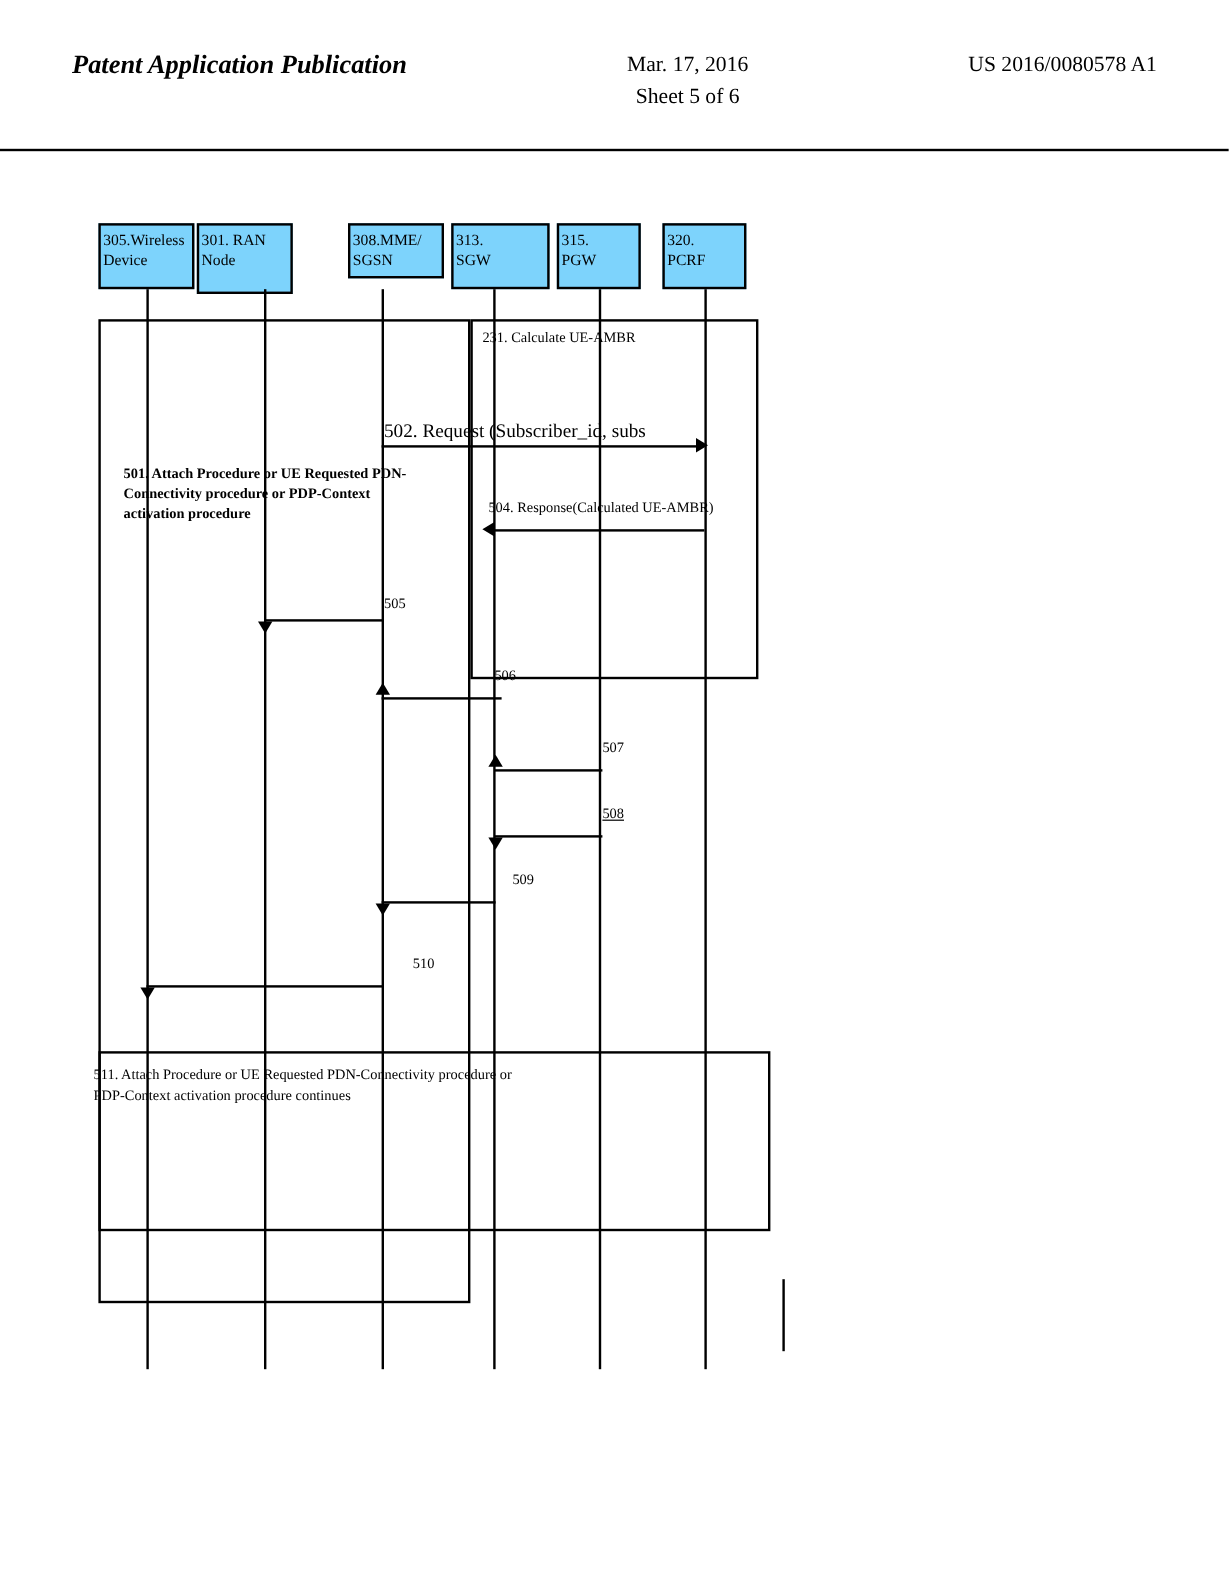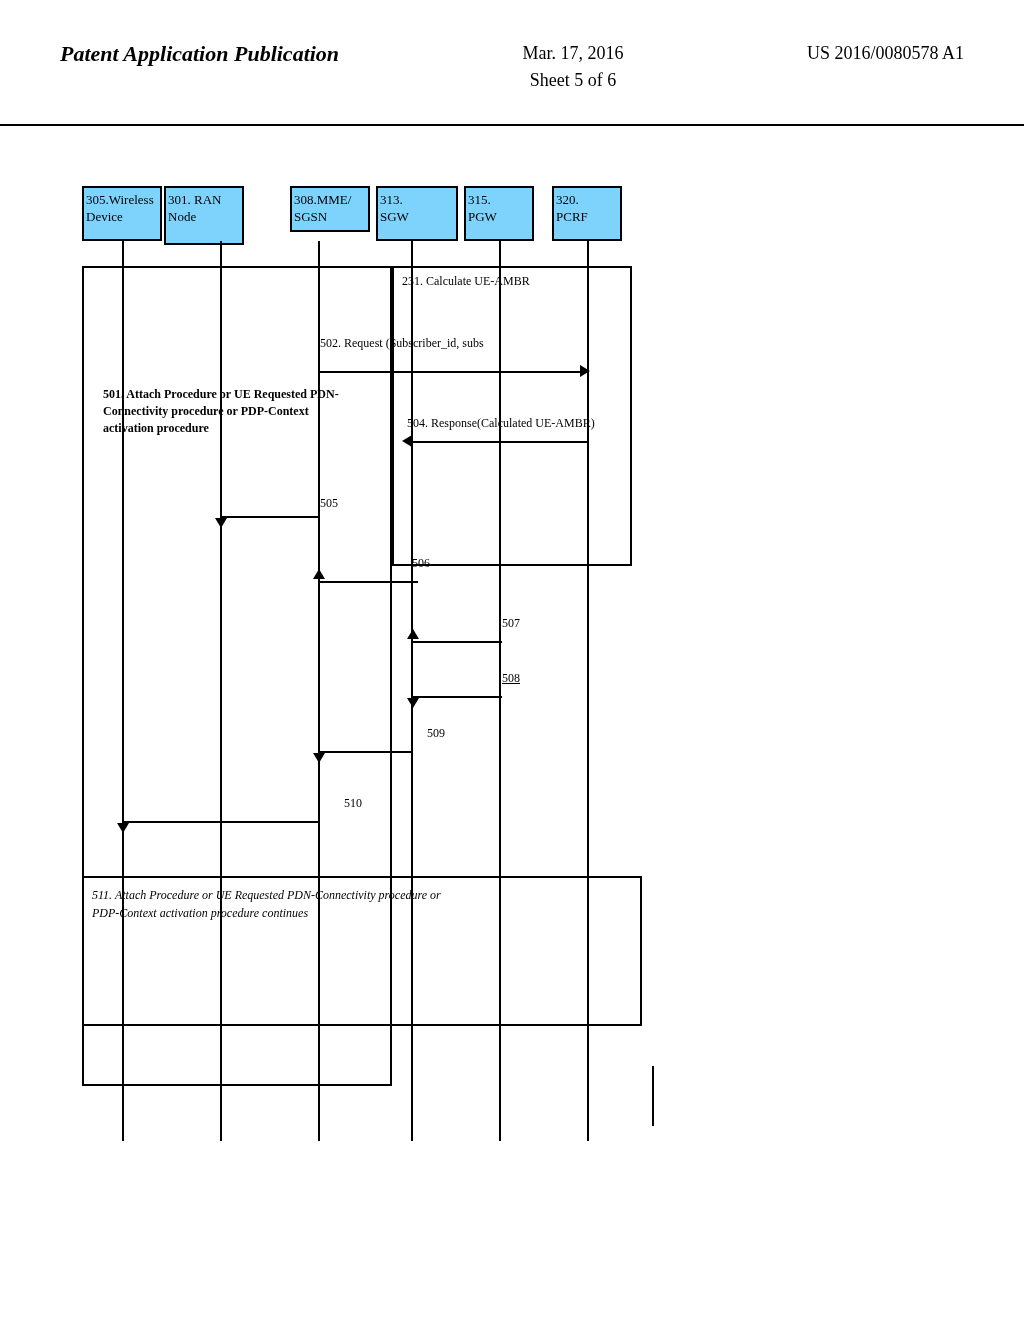--- a/index.html
+++ b/index.html
@@ -172,21 +172,21 @@
     501. Attach Procedure or UE Requested PDN-Connectivity procedure or PDP-Context<br>activation procedure
   </div>
 
   <div class="bracket-box" style="left:320px; top:80px; width:240px; height:300px; border:2px solid #000;">
   </div>
 
   <div style="position:absolute; left:325px; top:88px; font-size:12px; padding-left:5px; width:230px;">
     231. Calculate UE-AMBR
   </div>
 
-  <div style="position:absolute; left:248px; top:150px; font-size:12px; white-space:nowrap;">
+  <div style="position:absolute; left:248px; top:165px; font-size:16px; white-space:nowrap;">
     502. Request (Subscriber_id, subs
   </div>
 
   <div class="arrow-line" style="left:246px; top:185px; width:268px;"></div>
   <div class="arrowhead-right" style="left:508px; top:179px;"></div>
 
   <div style="position:absolute; left:335px; top:230px; font-size:12px; white-space:nowrap;">
     504. Response(Calculated UE-AMBR)
   </div>
   <div class="arrow-line" style="left:340px; top:255px; width:175px;"></div>
@@ -224,20 +224,20 @@
 
   <div style="position:absolute; left:248px; top:610px; font-size:12px;padding-left:24px;">
     510
   </div>
   <div class="arrow-line" style="left:50px; top:635px; width:198px;"></div>
   <div class="arrowhead-down" style="left:45px; top:637px;"></div>
 
   <div class="bracket-box" style="left:10px; top:690px; width:560px; height:150px; border:2px solid #000;">
   </div>
 
-  <div style="position:absolute; left:15px; top:700px; font-size:12px; line-height:1.5; padding-left:5px; width:540px;font-style:italic;">
+  <div style="position:absolute; left:1px; top:700px; font-size:12px; line-height:1.5; padding-left:5px; width:540px;">
     511. Attach Procedure or UE Requested PDN-Connectivity procedure or<br>PDP-Context activation procedure continues
   </div>
 
 
   <div style="position:absolute; left:580px; top:880px; width:2px; height:60px; background:#000;"></div>
 
 </div>
 
 </body></html>

